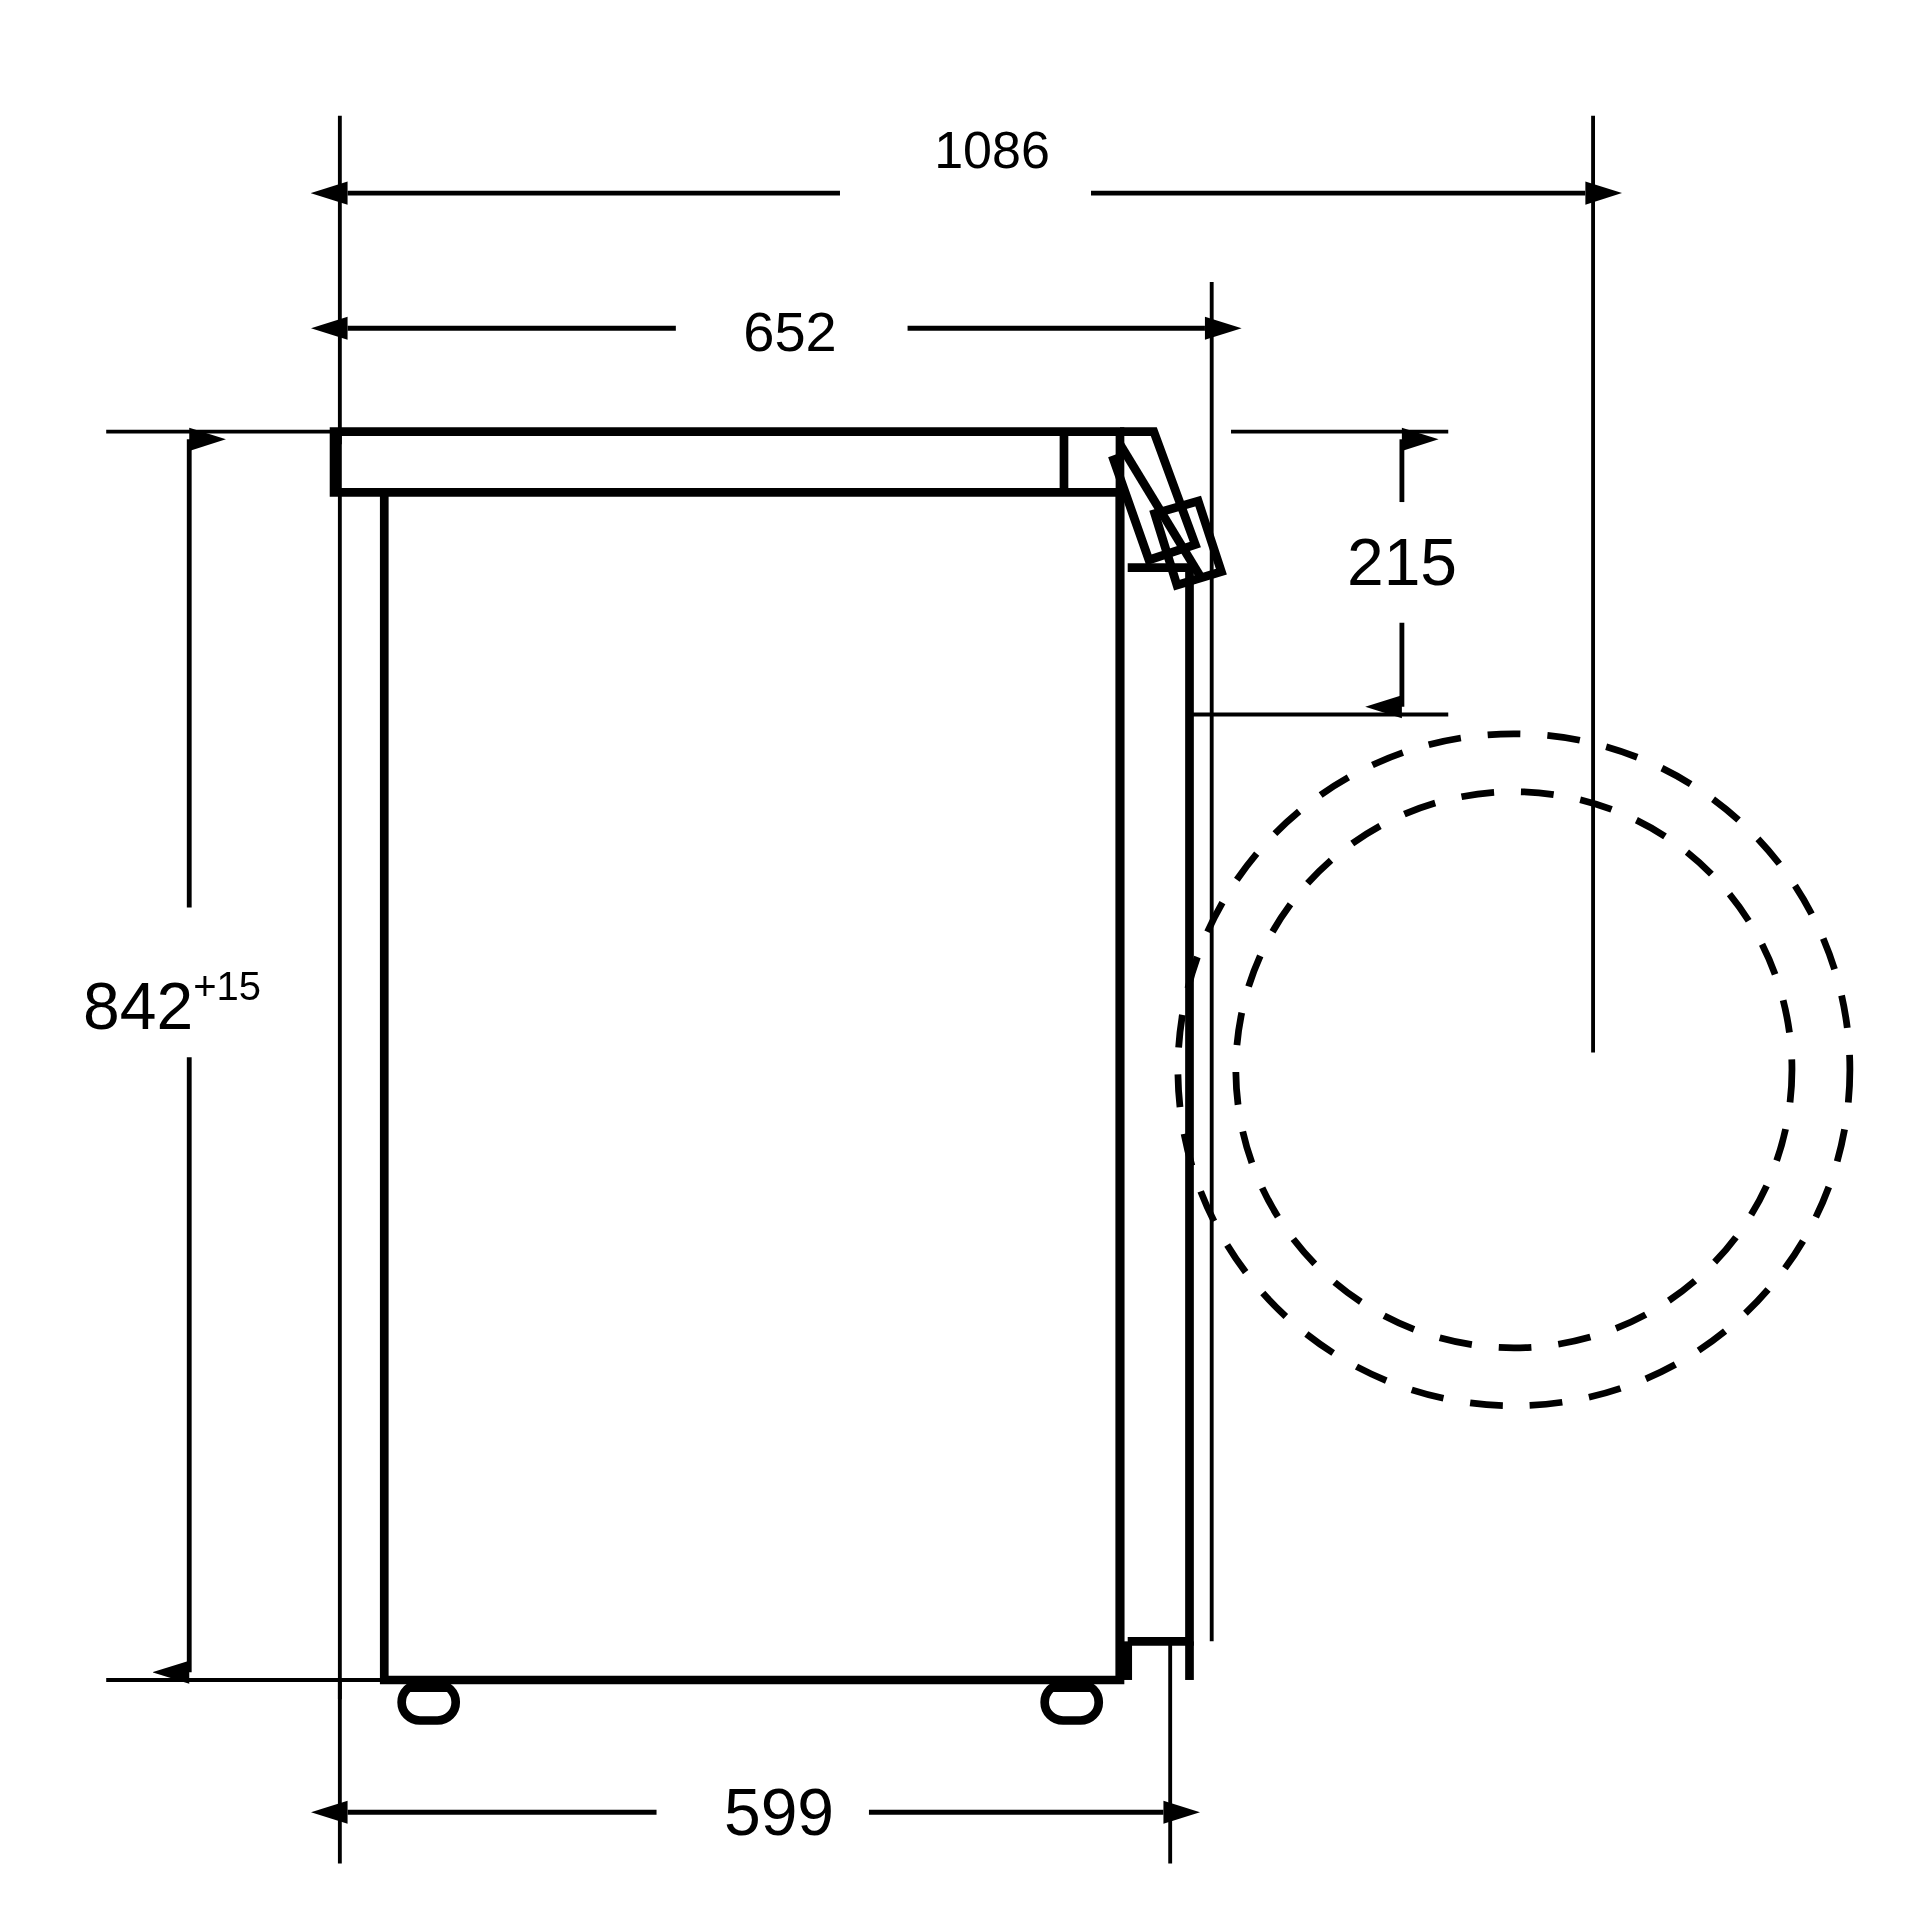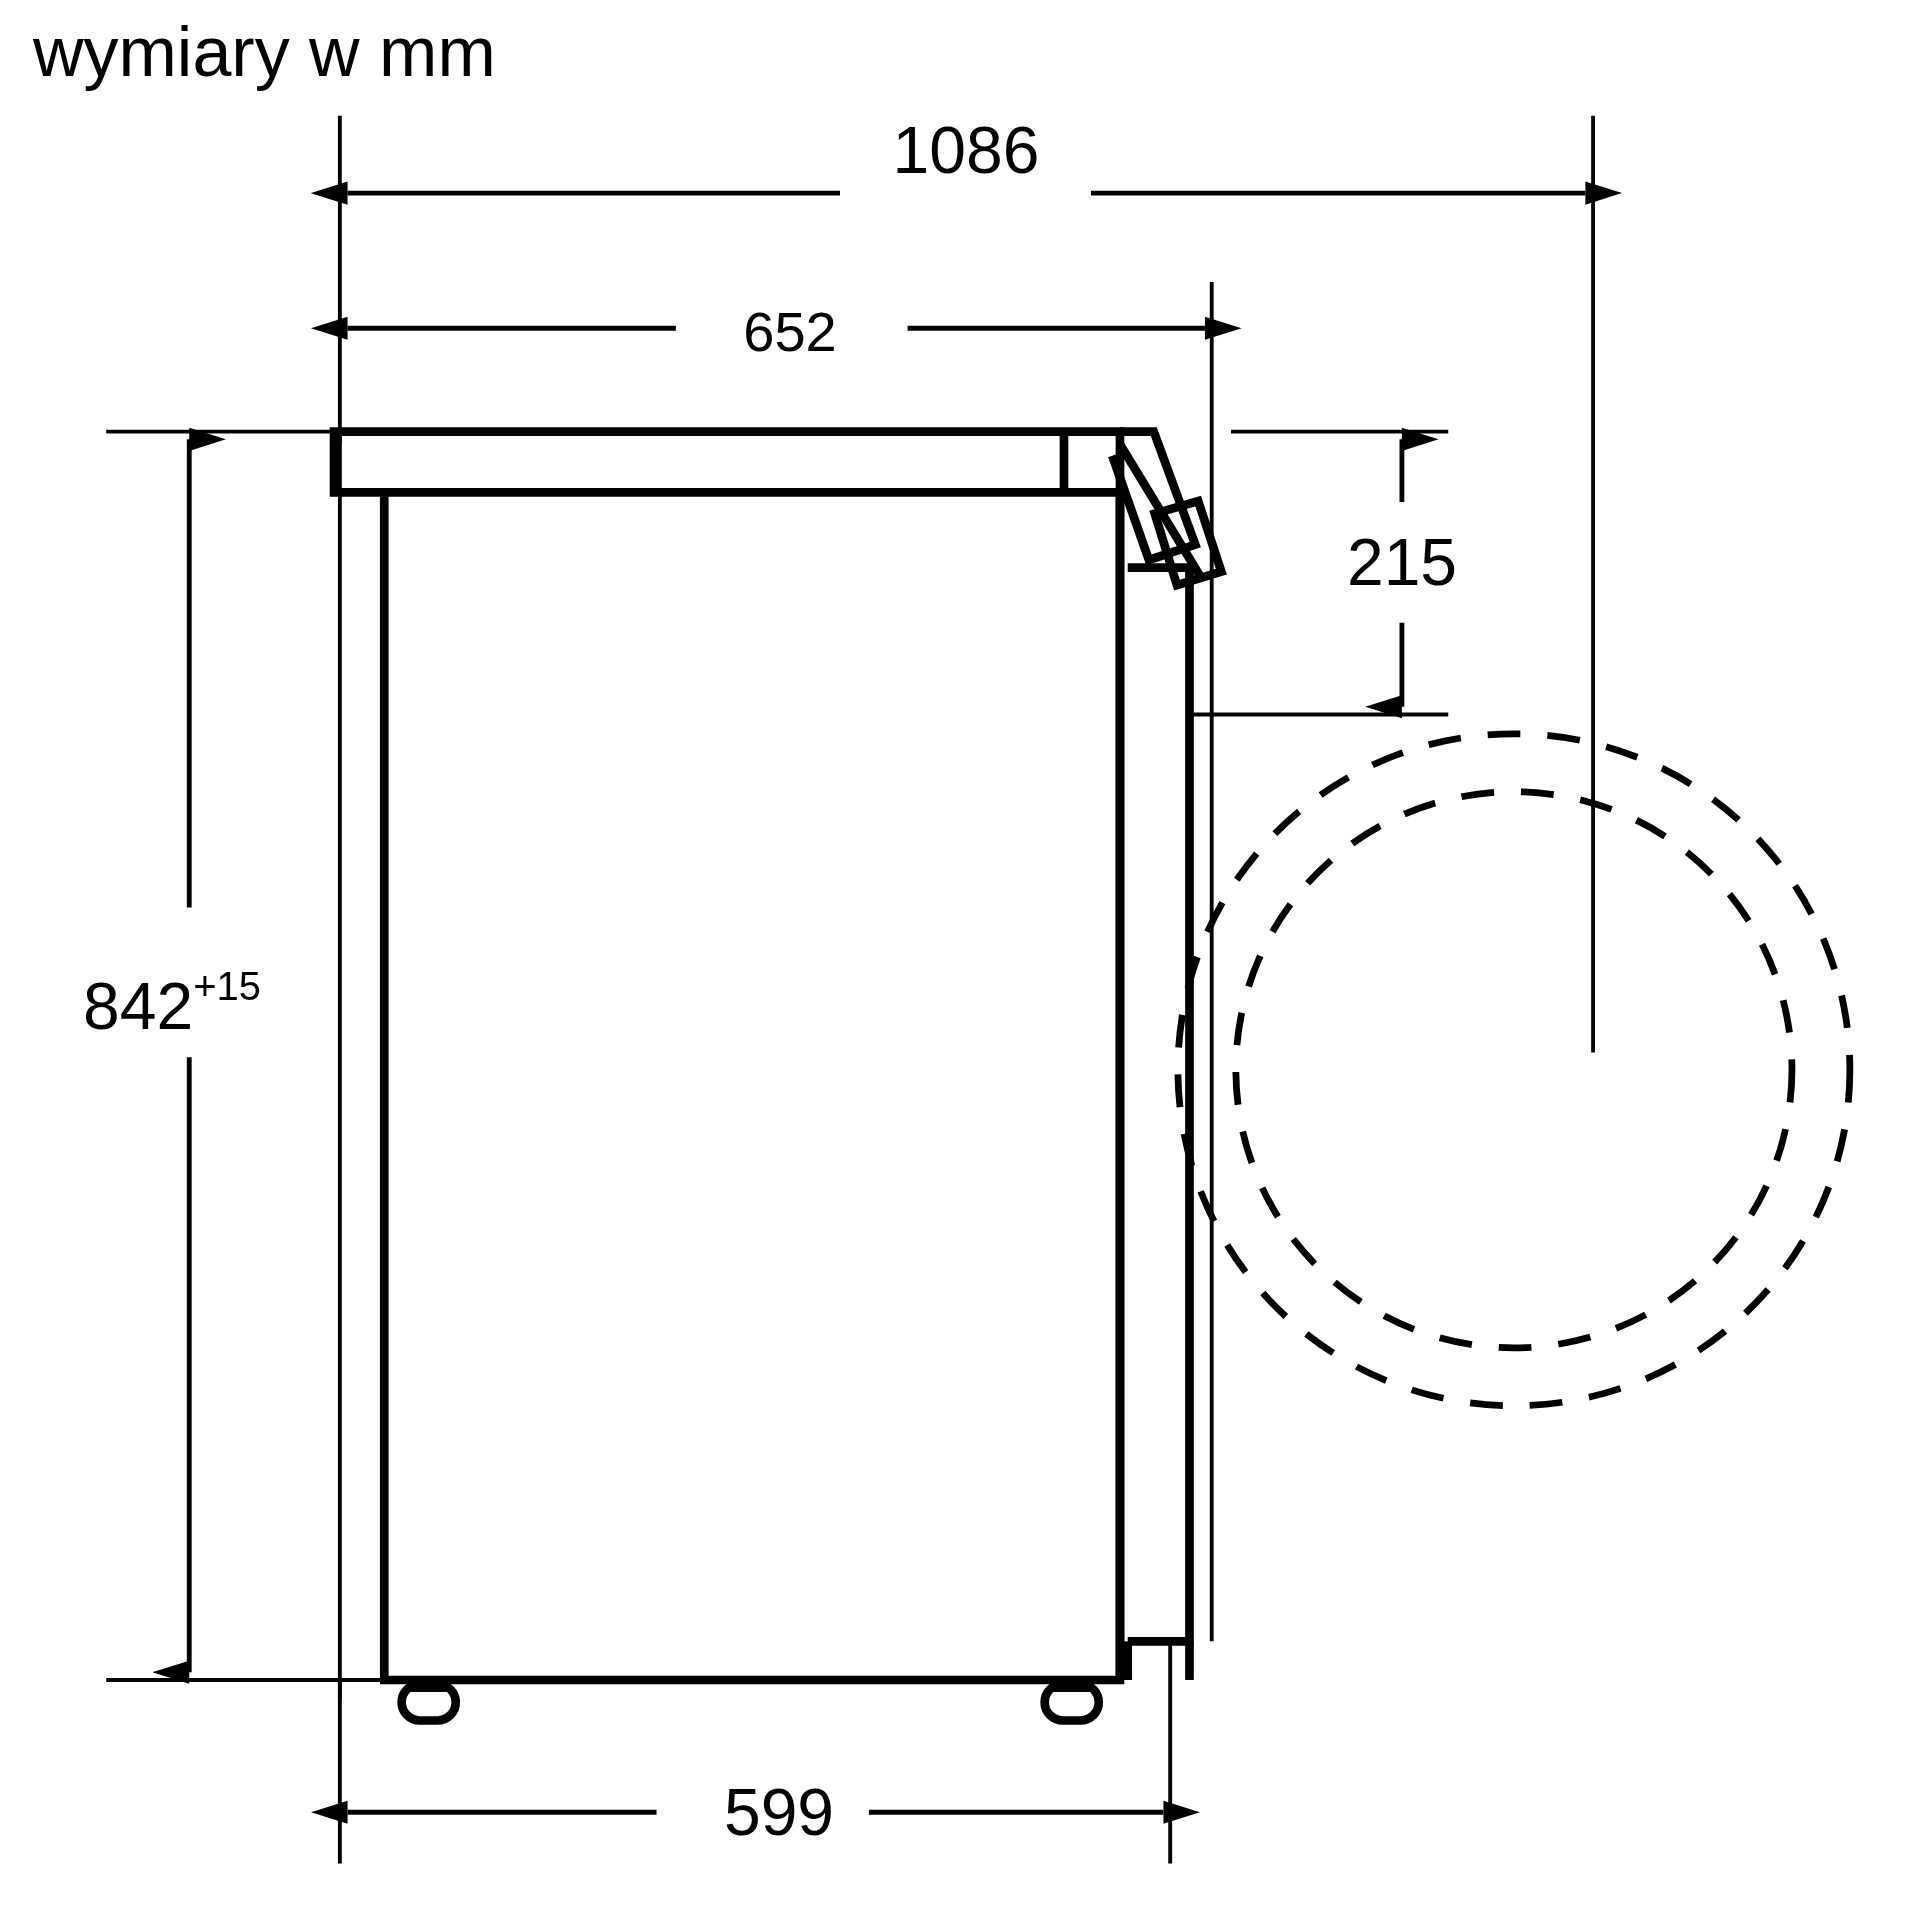--- a/index.html
+++ b/index.html
@@ -33,23 +33,23 @@
     position: absolute;
     left: 33px;
     top: 17.4px;
     font-size: 70px;
     color: #000000;
     font-family: "Liberation Sans", sans-serif;
     white-space: nowrap;
     line-height: 1;
   }
   #label-1086 {
-    left: 966px;
+    left: 992px;
     top: 150px;
-    font-size: 66px;
+    font-size: 52px;
     transform: translate(-50%, -50%);
   }
   #label-652 {
     left: 790px;
     top: 332px;
     font-size: 56px;
     transform: translate(-50%, -50%);
   }
   #label-135 {
     left: 1402px;
@@ -76,21 +76,20 @@
     line-height: 0;
     position: relative;
     top: -5.8px;
   }
 </style>
 </head>
 <body>
 
 <div id="page">
 
-  <div id="title-text">wymiary w mm</div>
 
   <svg id="drawing" viewBox="0 0 2000 2000" xmlns="http://www.w3.org/2000/svg">
 
     <defs>
       <marker id="arrL" markerWidth="40" markerHeight="28" refX="38" refY="14" orient="auto" markerUnits="userSpaceOnUse">
         <path d="M 38,2 L 38,26 L 0,14 Z" fill="#000000"></path>
       </marker>
       <marker id="arrR" markerWidth="40" markerHeight="28" refX="2" refY="14" orient="auto" markerUnits="userSpaceOnUse">
         <path d="M 2,2 L 2,26 L 40,14 Z" fill="#000000"></path>
       </marker>

